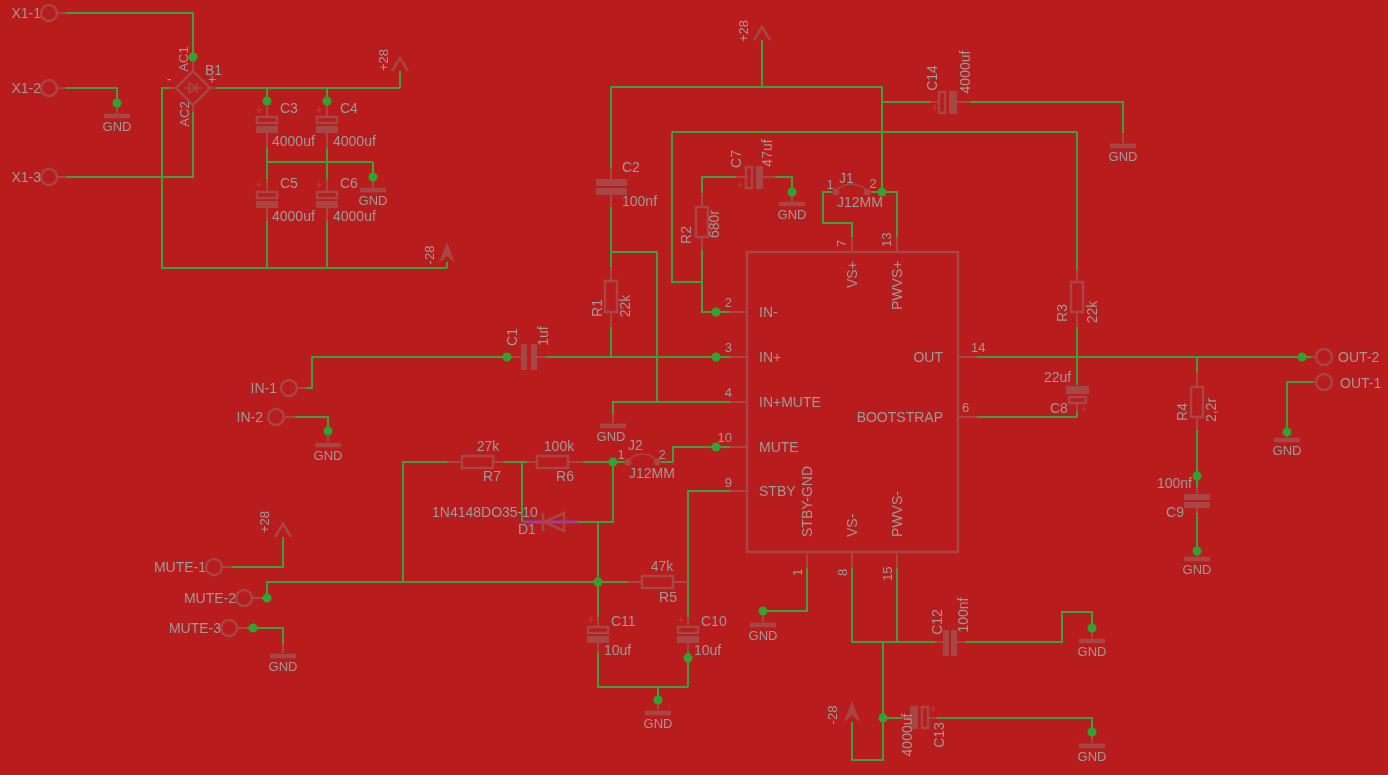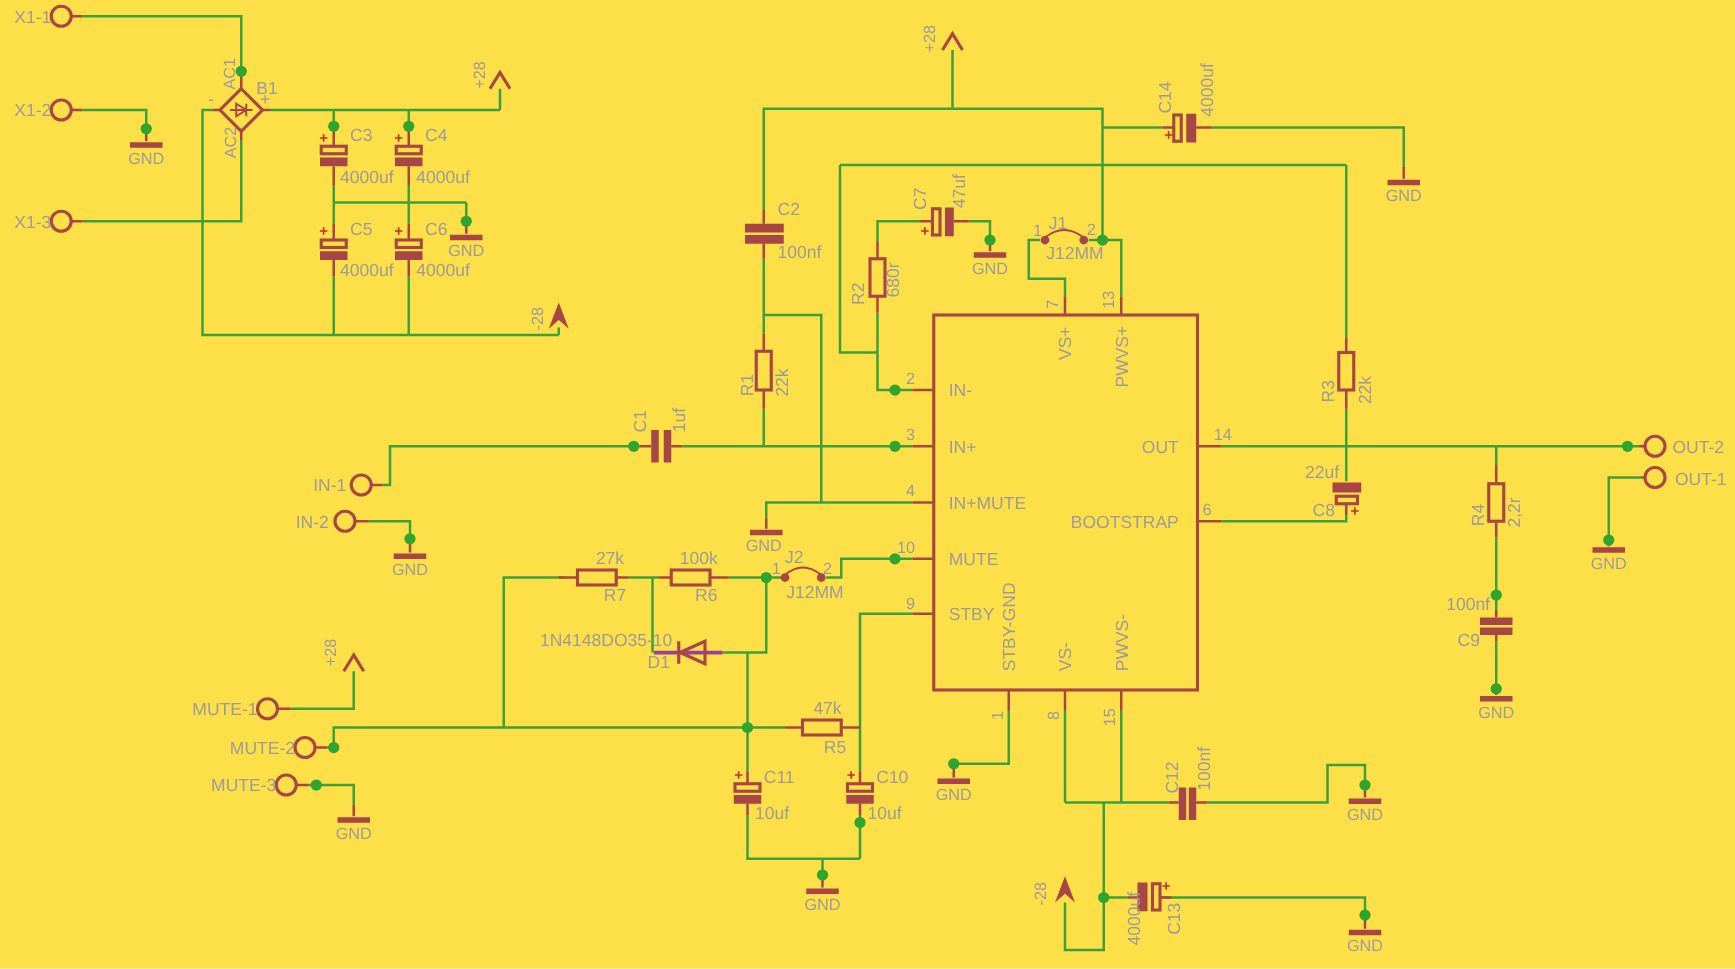--- a/index.html
+++ b/index.html
@@ -1,16 +1,16 @@
 <!DOCTYPE html>
 <html><head>
 <meta charset="utf-8">
 <style>
   html,body{margin:0;padding:0;background:#ffffff;}
-  .stage{position:relative;width:1388px;height:775px;background:#fde047;overflow:hidden;}
+  .stage{position:relative;width:1388px;height:775px;background:#b91c1c;overflow:hidden;}
   svg{display:block;}
   .wire{stroke:#3ca03c;stroke-width:2;fill:none;}
   .lead{stroke:#a84545;stroke-width:2;fill:none;}
   .cmp{stroke:#a84545;stroke-width:2.5;fill:none;}
   .cmpthin{stroke:#a84545;stroke-width:1.6;fill:none;}
   .fillred{fill:#a84545;stroke:none;}
   .bar{stroke:#a84545;stroke-width:4.5;fill:none;}
   .dot{fill:#2fa52f;stroke:none;}
   .pdot{fill:#a84545;stroke:none;}
   .mag{stroke:#9a3f9a;stroke-width:3;fill:none;}

